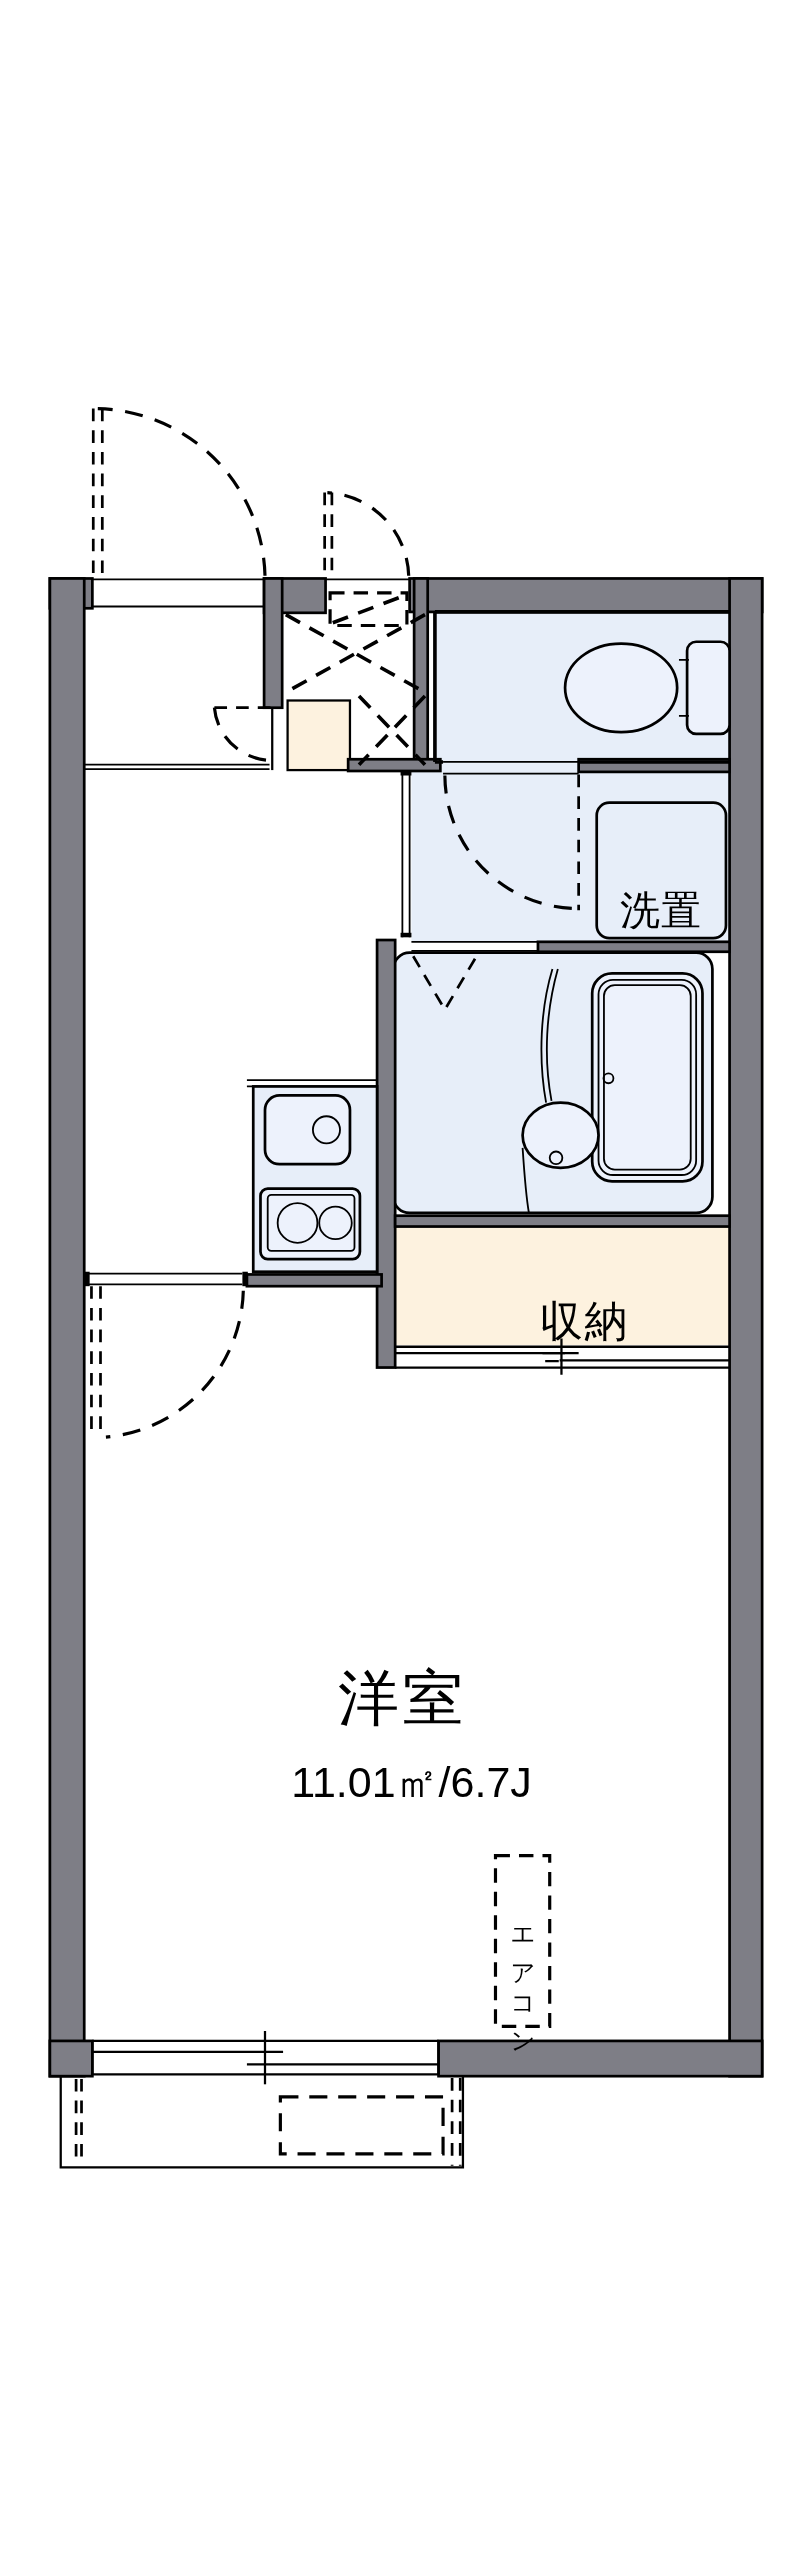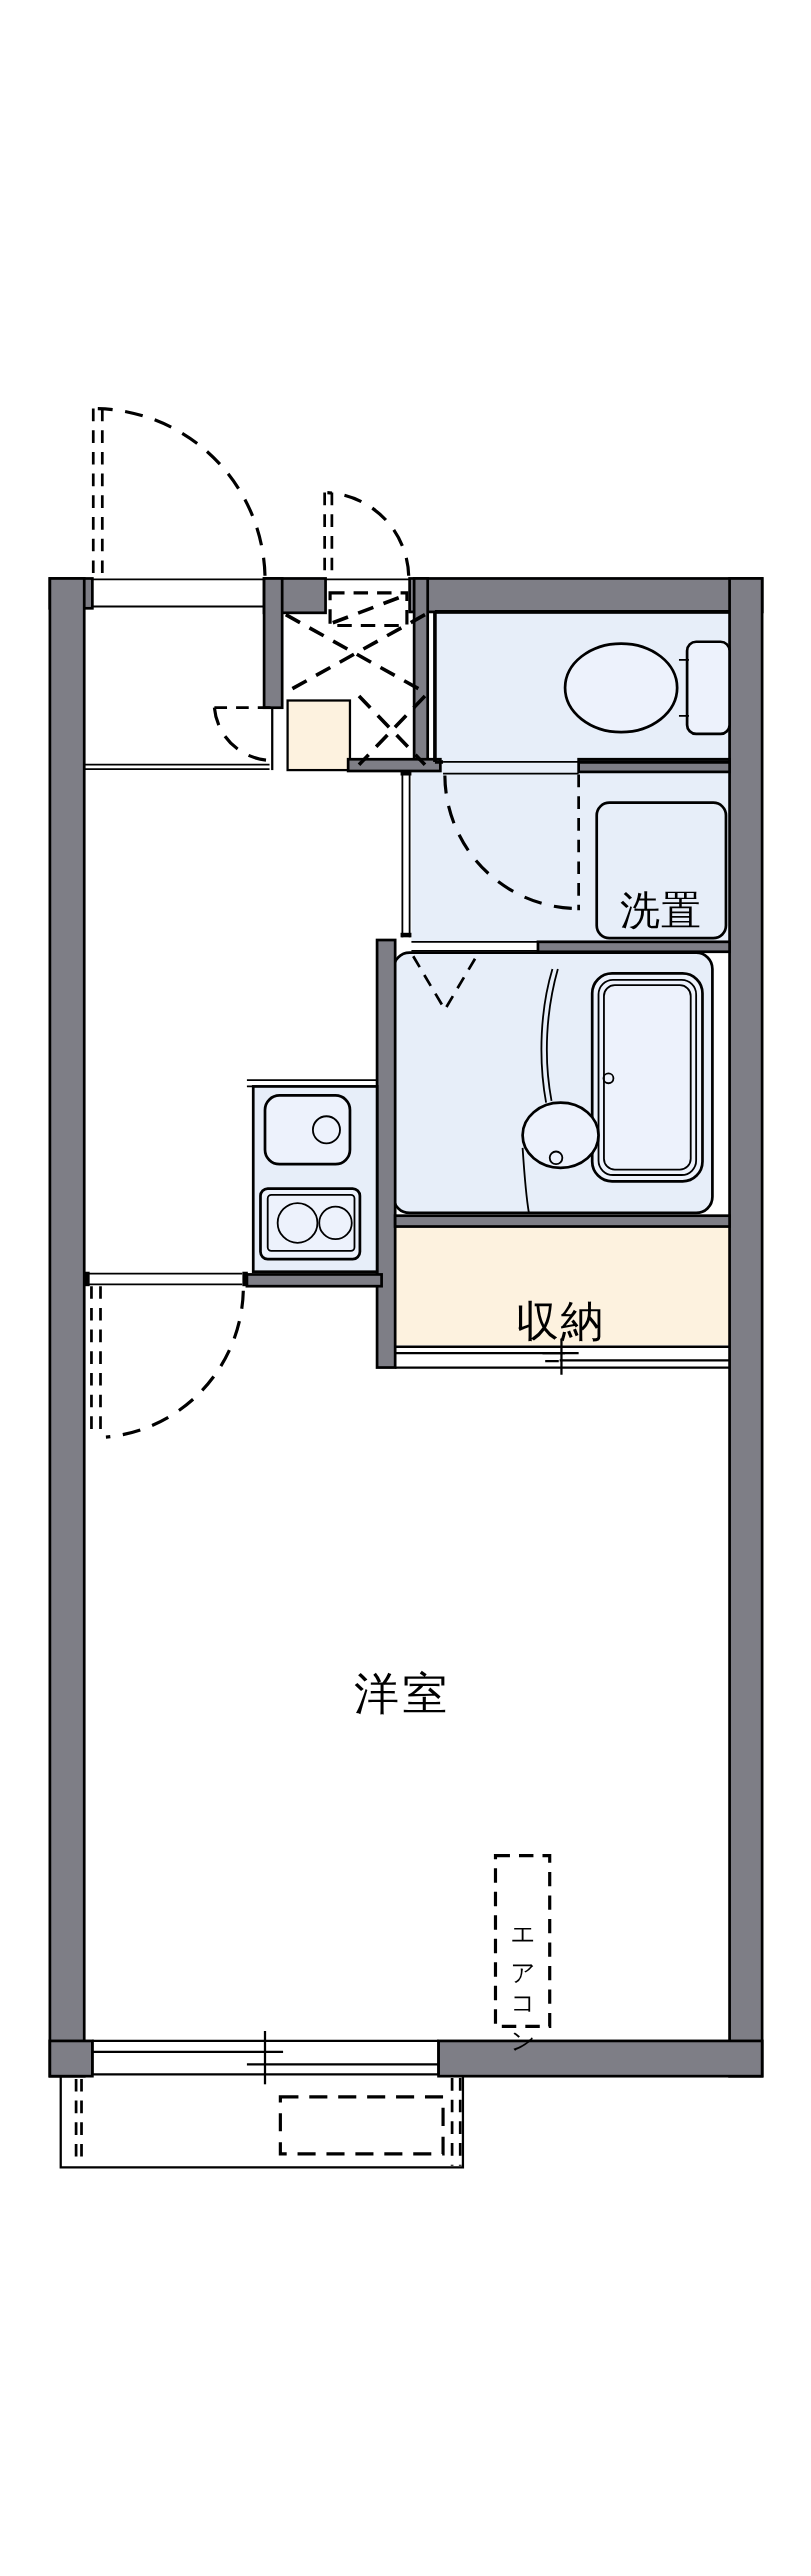--- a/index.html
+++ b/index.html
@@ -20,21 +20,21 @@
   .thin25{fill:none;stroke:var(--ink,#000);stroke-width:2.5;}
   .bold4{fill:none;stroke:var(--ink,#000);stroke-width:4;}
   .cap{fill:var(--ink,#000);}
   .dash-door{fill:none;stroke:var(--ink,#000);stroke-width:3.5;stroke-dasharray:20 14;}
   .dash-leaf{fill:none;stroke:var(--ink,#000);stroke-width:3;stroke-dasharray:14 10;}
   .dash-x{fill:none;stroke:var(--ink,#000);stroke-width:4;stroke-dasharray:18 12;}
   .dash-box{fill:none;stroke:var(--ink,#000);stroke-width:3.5;stroke-dasharray:16 10;}
   .dash-balc{fill:none;stroke:var(--ink,#000);stroke-width:3.5;stroke-dasharray:20 12;}
   
   .lbl{position:absolute;color:var(--ink,#000);text-align:center;line-height:1.1;margin-top:40px;}
-  .lbl-room{font-size:45px;letter-spacing:3.6px;}
+  .lbl-room{font-size:61px;letter-spacing:3.6px;font-family:Liberation Mono, monospace;}
   .lbl-area{font-size:43px;letter-spacing:0px;}
   .lbl-storage{font-size:43px;letter-spacing:1.8px;}
   .lbl-laundry{font-size:40px;letter-spacing:0.9px;}
   .lbl-aircon{
     font-size:24.4px;letter-spacing:6.3px;
     writing-mode:vertical-rl;text-orientation:upright;
     display:flex;align-items:center;justify-content:center;
   }
 </style>
 </head>
@@ -164,18 +164,19 @@
     <rect class="fixture" x="288" y="1315" width="110" height="78" rx="8"></rect>
     <rect class="fixline" x="296" y="1322" width="96" height="62" rx="4"></rect>
     <circle class="fixline" cx="329" cy="1353" r="22"></circle>
     <circle class="fixline" cx="371" cy="1353" r="18"></circle>
   </g>
 
   <rect class="dash-box" x="548" y="2053" width="60" height="189"></rect>
 </svg>
 
 <div class="lbl lbl-room" style="left:312px;top:1629px;width:181px;">洋室</div>
-<div class="lbl lbl-storage" style="left:470px;top:1258px;width:181px;text-align:center;">収納</div>
+<div class="lbl lbl-area" style="left:208px;top:1719px;width:407px;">11.01㎡/6.7J</div>
+<div class="lbl lbl-storage" style="left:494px;top:1258px;width:181px;text-align:center;">収納</div>
 <div class="lbl lbl-laundry" style="left:593px;top:848px;width:136px;">洗置</div>
 <div class="lbl lbl-aircon" style="left:497px;top:1860px;width:51px;height:163px;">エアコン</div>
 
 </div>
 
 
 </body></html>

